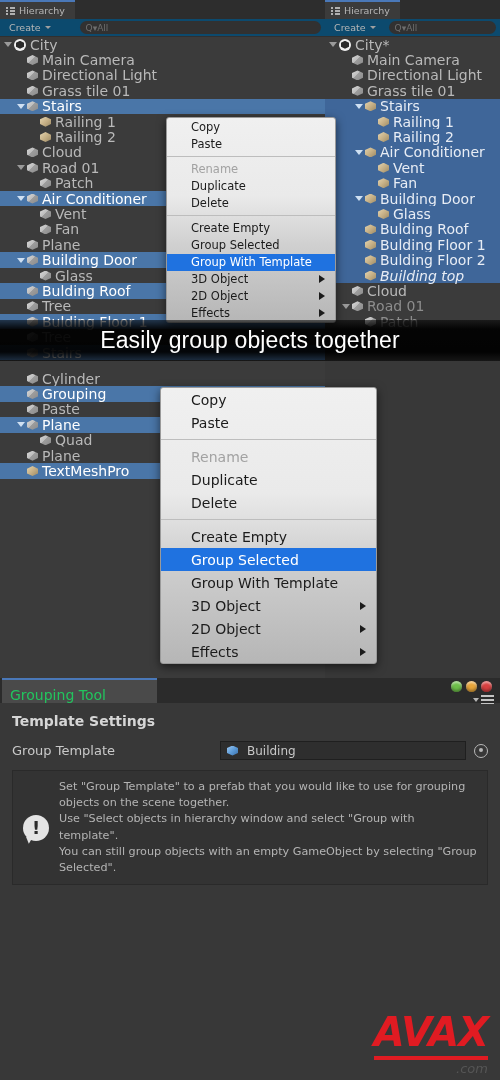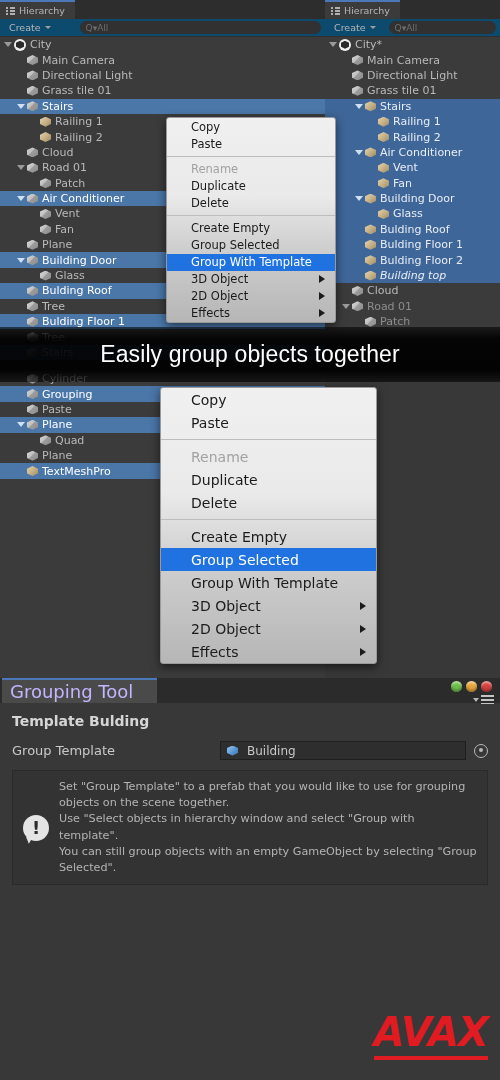--- a/index.html
+++ b/index.html
@@ -54,21 +54,21 @@
     flex: 1; height: 13px; background: #313131; border-radius: 7px;
     display: flex; align-items: center; gap: 2px;
     font-size: 9px; color: #6e6e6e; padding: 0 6px;
     margin-left: 20px;
   }
 
   
   .rows { position: relative; }
   .row {
     height: 15.4px; display: flex; align-items: center;
-    font-size: 11px; color: #b9b9b9; white-space: nowrap;
+    font-size: 14px; color: #b9b9b9; white-space: nowrap;
     position: relative;
   }
   .row.sel { background: #4a76a8; color: #ffffff; }
   .row.selr { background: #3f6699; color: #e8edf5; }
   .row.dim { color: #8d8d8d; }
   .arrow {
     width: 0; height: 0; flex: none;
     border-left: 4px solid transparent; border-right: 4px solid transparent;
     border-top: 5px solid #9a9a9a; margin-right: 2px;
   }
@@ -140,22 +140,22 @@
 
   
   #grouping-window {
     position: absolute; left: 0; width: 500px;
     background: #383838;
   }
   .gt-tabbar { height: 25px; background: #2b2b2b; position: relative; }
   .gt-tab {
     position: absolute; left: 2px; top: 0; height: 25px; width: 155px;
     background: #4a4a4a; border-top: 2px solid #4a78b8;
-    display: flex; align-items: center; padding-left: 8px;
-    font-size: 18px; color: #c4b5fd;
+    display: flex; align-items: flex-end; padding-left: 8px;
+    font-size: 14px; color: #22c55e;
   }
   .gt-lights { position: absolute; right: 8px; top: 3px; display: flex; gap: 4px; }
   .gt-lights span {
     width: 11px; height: 11px; border-radius: 50%;
     box-shadow: inset 0 -2px 3px rgba(0,0,0,0.35), inset 0 2px 2px rgba(255,255,255,0.5);
   }
   .gt-burger {
     position: absolute; right: 6px; top: 17px;
     display: flex; align-items: center; gap: 2px;
   }
@@ -203,21 +203,21 @@
     color: #2c2c2c; font-family: "DejaVu Sans", sans-serif;
   }
   .helpicon:before {
     content: ""; position: absolute; left: 3px; bottom: -3px;
     width: 7px; height: 7px; background: #e4e4e4;
     clip-path: polygon(0 0, 100% 0, 40% 100%);
   }
   .helptext { font-size: 11.2px; line-height: 1.45; color: #b4b4b4; }
 
   
-  #watermark { position: absolute; right: 12px; bottom: 20px; z-index: 50; }
+  #watermark { position: absolute; right: 12px; bottom: 4px; z-index: 50; }
   #wm-row { display: flex; align-items: baseline; }
   #wm-avax {
     font-size: 40px; font-weight: bold; font-style: italic;
     color: #e01b22; font-family: "DejaVu Sans", sans-serif;
     letter-spacing: -1px;
   }
   #wm-gfx {
     font-size: 40px; font-weight: bold; font-style: italic;
     color: #454545; font-family: "DejaVu Sans", sans-serif;
     letter-spacing: -1px;
@@ -674,41 +674,41 @@
     <div class="mi" style="height: 23px; padding-left: 30px;">
       <span>2D Object</span>
       <span class="subarrow"></span>
     </div>
     <div class="mi" style="height: 23px; padding-left: 30px;">
       <span>Effects</span>
       <span class="subarrow"></span>
     </div>
   </div>
 
-<div id="caption-band" style="top:327px; height:55px;">
+<div id="caption-band" style="top:320px; height:41px;">
   <span id="caption-text">Easily group objects together</span>
 </div>
 
 <div id="grouping-window" style="top:678px; height:402px;">
   <div class="gt-tabbar">
     <div class="gt-tab">
       <span>Grouping Tool</span>
     </div>
     <div class="gt-lights" id="gt-lights">
         <span style="background: rgb(110, 192, 74);"></span>
         <span style="background: rgb(232, 166, 58);"></span>
         <span style="background: rgb(217, 64, 64);"></span>
       </div>
     <div class="gt-burger">
       <span class="bcaret"></span>
       <span class="blines"></span>
     </div>
   </div>
   <div class="gt-body">
-    <div class="gt-h2">Template Bulding</div>
+    <div class="gt-h2">Template Settings</div>
     <div class="gt-field">
       <span class="gt-label">Group Template</span>
       <div class="objfield">
         <span class="cube blue">
             <i></i>
           </span>
         <span>Building</span>
       </div>
       <span class="targetbtn"></span>
     </div>
@@ -717,13 +717,14 @@
       <span class="helptext" id="help-text">Set "Group Template" to a prefab that you would like to use for grouping objects on the scene together.<br>Use "Select objects in hierarchy window and select "Group with template".<br>You can still group objects with an empty GameObject by selecting "Group Selected".</span>
     </div>
   </div>
 </div>
 
 <div id="watermark">
   <div id="wm-row">
     <span id="wm-avax">AVAX</span>
   </div>
   <div id="wm-underline"></div>
+  <div id="wm-com">.com</div>
 </div>
 
 </body></html>

